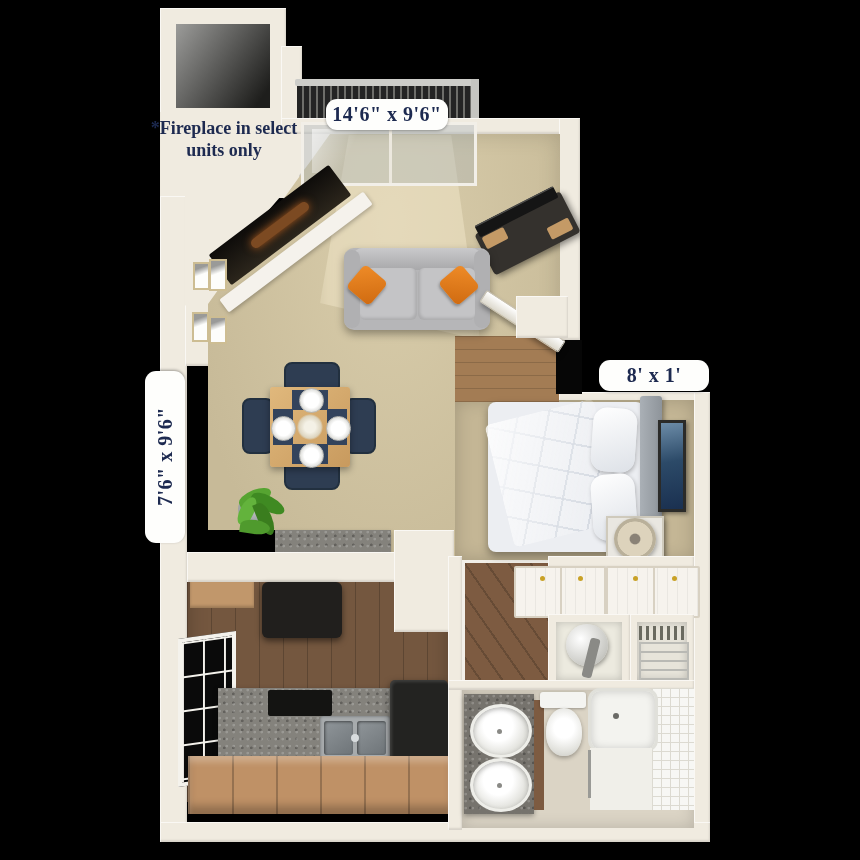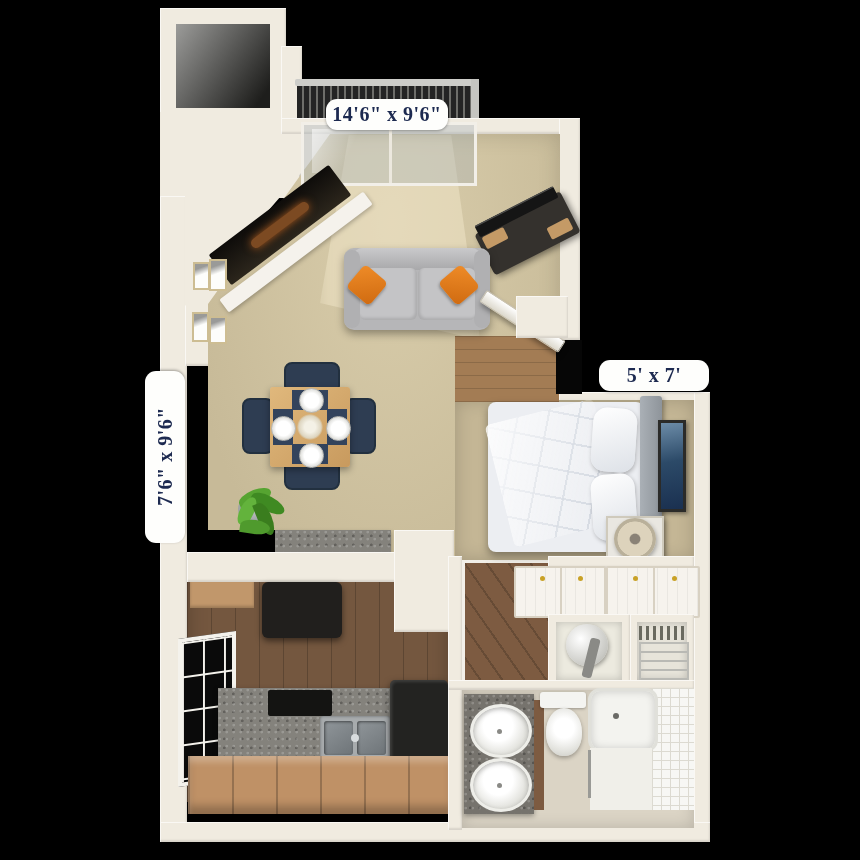--- a/index.html
+++ b/index.html
@@ -195,19 +195,20 @@
   <div class="a" style="left:588px;top:688px;width:64px;height:58px;background:#f3f3ef;border:3px solid #e0e0da;border-radius:12px;box-shadow:inset 0 0 8px rgba(0,0,0,.18);">
     <div class="a" style="left:22px;top:22px;width:6px;height:6px;border-radius:50%;background:#6a6a66;"></div>
   </div>
   <div class="tile a" style="left:590px;top:748px;width:62px;height:62px;background:#f0efe9;"></div>
   <div class="a" style="left:588px;top:750px;width:3px;height:48px;background:#9a9a96;"></div>
 
   <div class="pill" style="left:326px;top:99px;width:122px;height:31px;">
     <span>14'6" x 9'6"</span>
   </div>
   <div class="pill" style="left:599px;top:360px;width:110px;height:31px;">
-    <span>5' x 7'</span>
+    <span>8' x 1'</span>
   </div>
   <div class="pill" style="left:145px;top:371px;width:40px;height:172px;writing-mode:vertical-rl;transform:rotate(180deg);">
     <span>7'6" x 9'6"</span>
   </div>
+  <div class="note" style="left:146px;top:118px;width:156px;">*Fireplace in select units only</div>
 
 </div>
 
 </body></html>

